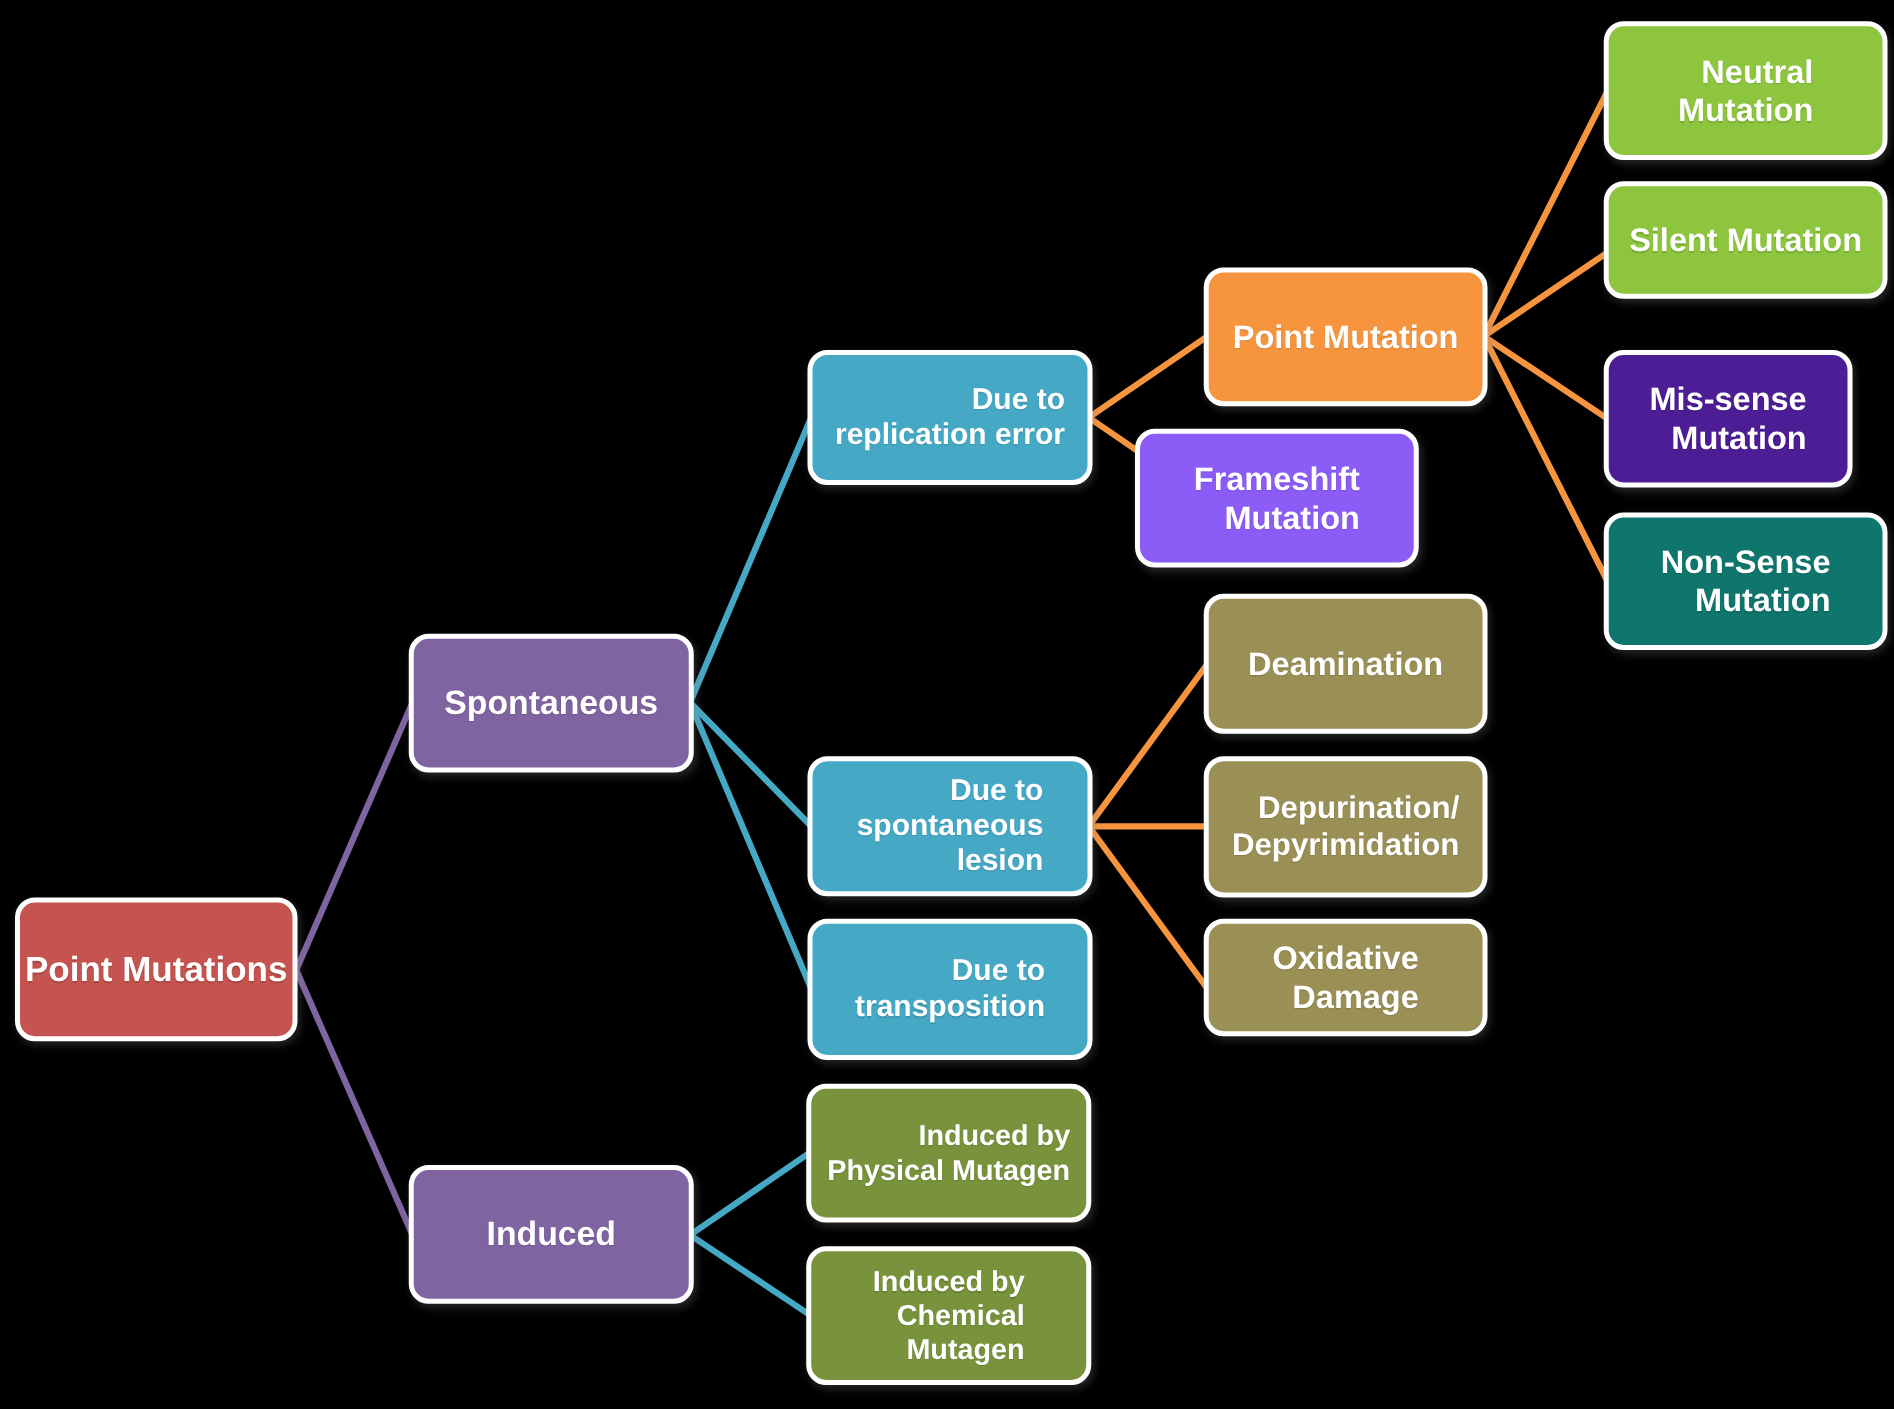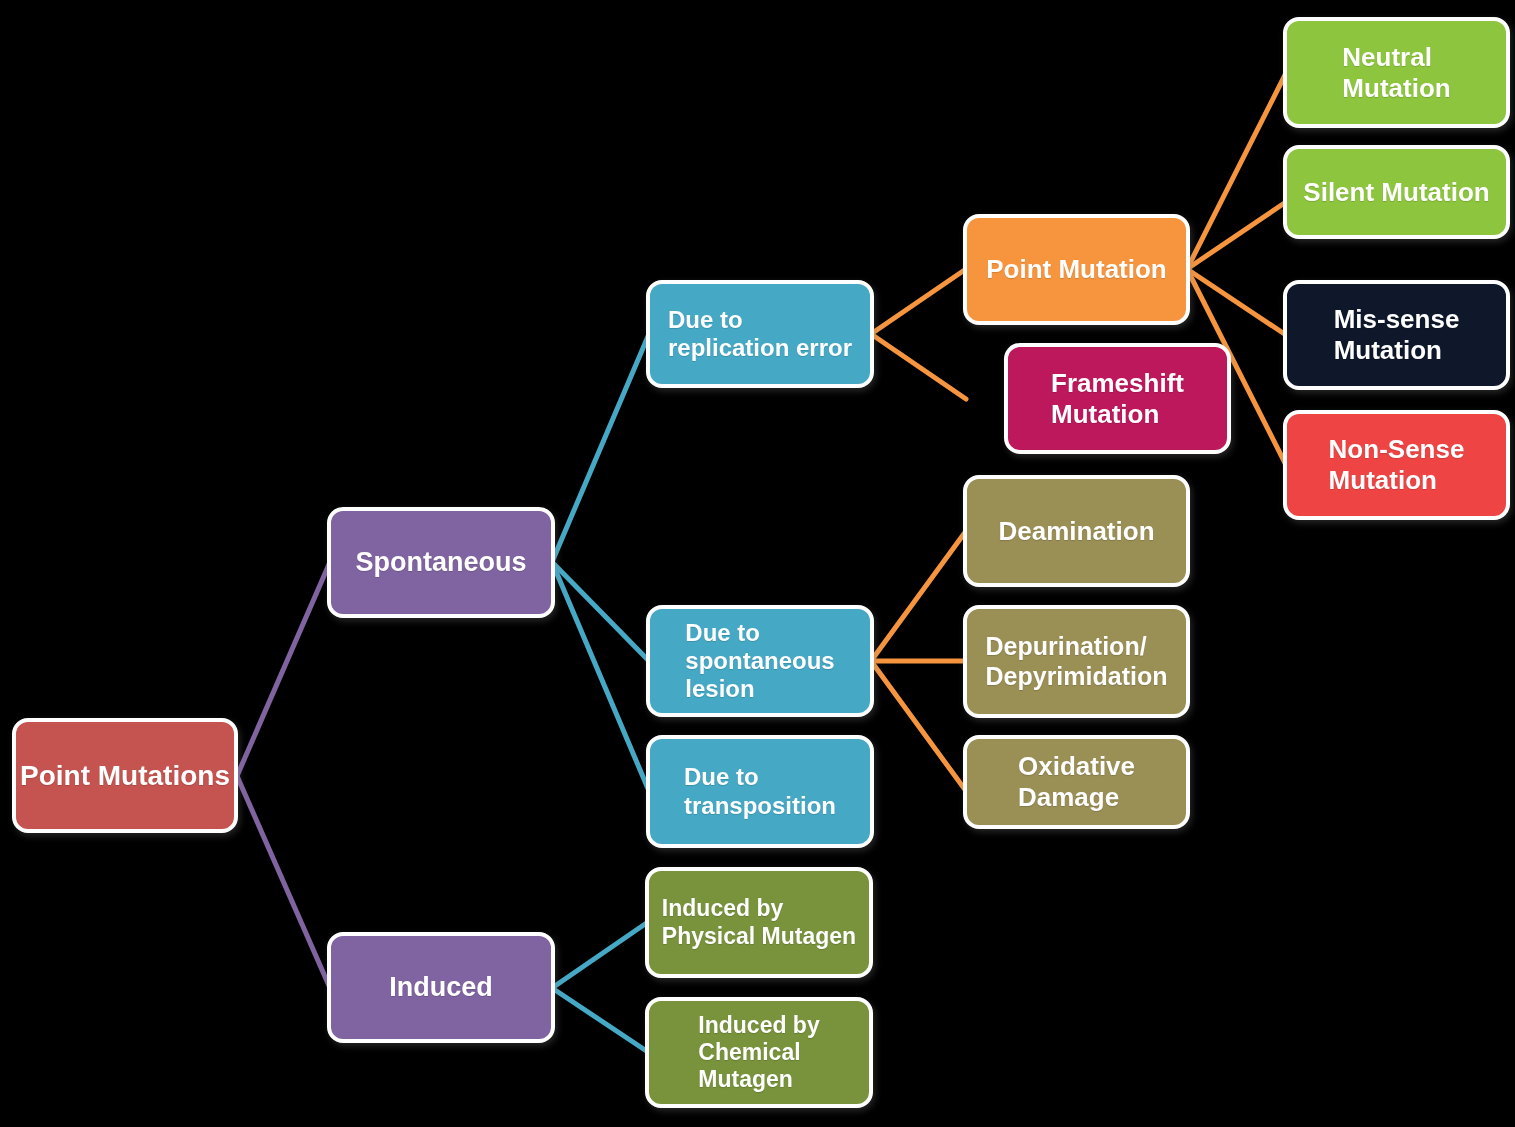--- a/index.html
+++ b/index.html
@@ -33,21 +33,21 @@
     border: 4px solid #ffffff;
     border-radius: 16px;
     display: flex;
     align-items: center;
     justify-content: center;
     box-shadow: 2px 3px 7px rgba(130,130,130,0.30);
   }
   .node .label {
     color: #ffffff;
     font-weight: bold;
-    text-align: left;
+    text-align: right;
     white-space: pre;
     line-height: 1.18;
     font-size: var(--fs, 25px);
     letter-spacing: 0px;
     text-shadow: 0 1px 1px rgba(0,0,0,0.15);
   }
 </style>
 </head>
 <body>
 
@@ -97,21 +97,21 @@
 
   <div class="node" style="left: 646px; top: 735px; width: 228px; height: 113px; --fs: 24px; background-color: rgb(69, 169, 198);">
     <span class="label">Due to
 transposition</span>
   </div>
 
   <div class="node" style="left: 963px; top: 214px; width: 227px; height: 111px; --fs: 26px; background-color: rgb(247, 149, 63);">
     <span class="label">Point Mutation</span>
   </div>
 
-  <div class="node" style="left: 1004px; top: 343px; width: 227px; height: 111px; --fs: 26px; background-color: #be185d;">
+  <div class="node" style="left: 908px; top: 343px; width: 227px; height: 111px; --fs: 26px; background-color: #8b5cf6;">
     <span class="label">Frameshift
 Mutation</span>
   </div>
 
   <div class="node" style="left: 963px; top: 475px; width: 227px; height: 112px; --fs: 26px; background-color: rgb(154, 143, 85);">
     <span class="label">Deamination</span>
   </div>
 
   <div class="node" style="left: 963px; top: 605px; width: 227px; height: 113px; --fs: 25px; background-color: rgb(154, 143, 85);">
     <span class="label">Depurination/
@@ -125,26 +125,26 @@
 
   <div class="node" style="left: 1283px; top: 17px; width: 227px; height: 111px; --fs: 26px; background-color: rgb(141, 198, 62);">
     <span class="label">Neutral
 Mutation</span>
   </div>
 
   <div class="node" style="left: 1283px; top: 145px; width: 227px; height: 94px; --fs: 26px; background-color: rgb(141, 198, 62);">
     <span class="label">Silent Mutation</span>
   </div>
 
-  <div class="node" style="left: 1283px; top: 280px; width: 227px; height: 110px; --fs: 26px; background-color: #0f172a;">
+  <div class="node" style="left: 1283px; top: 280px; width: 199px; height: 110px; --fs: 26px; background-color: #4c1d95;">
     <span class="label">Mis-sense
 Mutation</span>
   </div>
 
-  <div class="node" style="left: 1283px; top: 410px; width: 227px; height: 110px; --fs: 26px; background-color: #ef4444;">
+  <div class="node" style="left: 1283px; top: 410px; width: 227px; height: 110px; --fs: 26px; background-color: #0f766e;">
     <span class="label">Non-Sense
 Mutation</span>
   </div>
 
   <div class="node" style="left: 645px; top: 867px; width: 228px; height: 111px; --fs: 23px; background-color: rgb(120, 147, 60);">
     <span class="label">Induced by
 Physical Mutagen</span>
   </div>
 
   <div class="node" style="left: 645px; top: 997px; width: 228px; height: 111px; --fs: 23px; background-color: rgb(120, 147, 60);">

